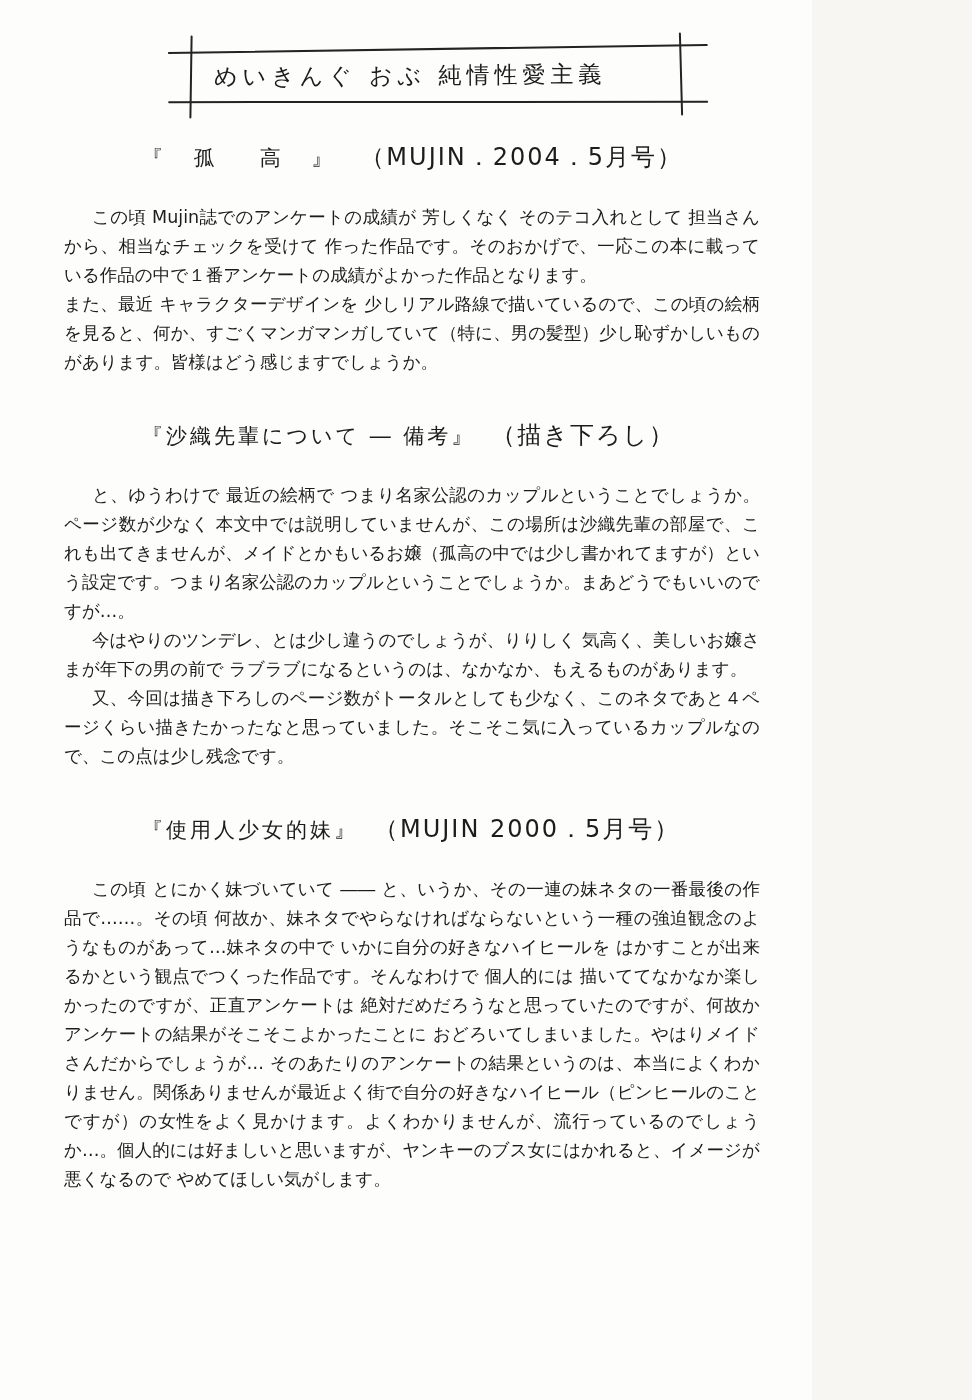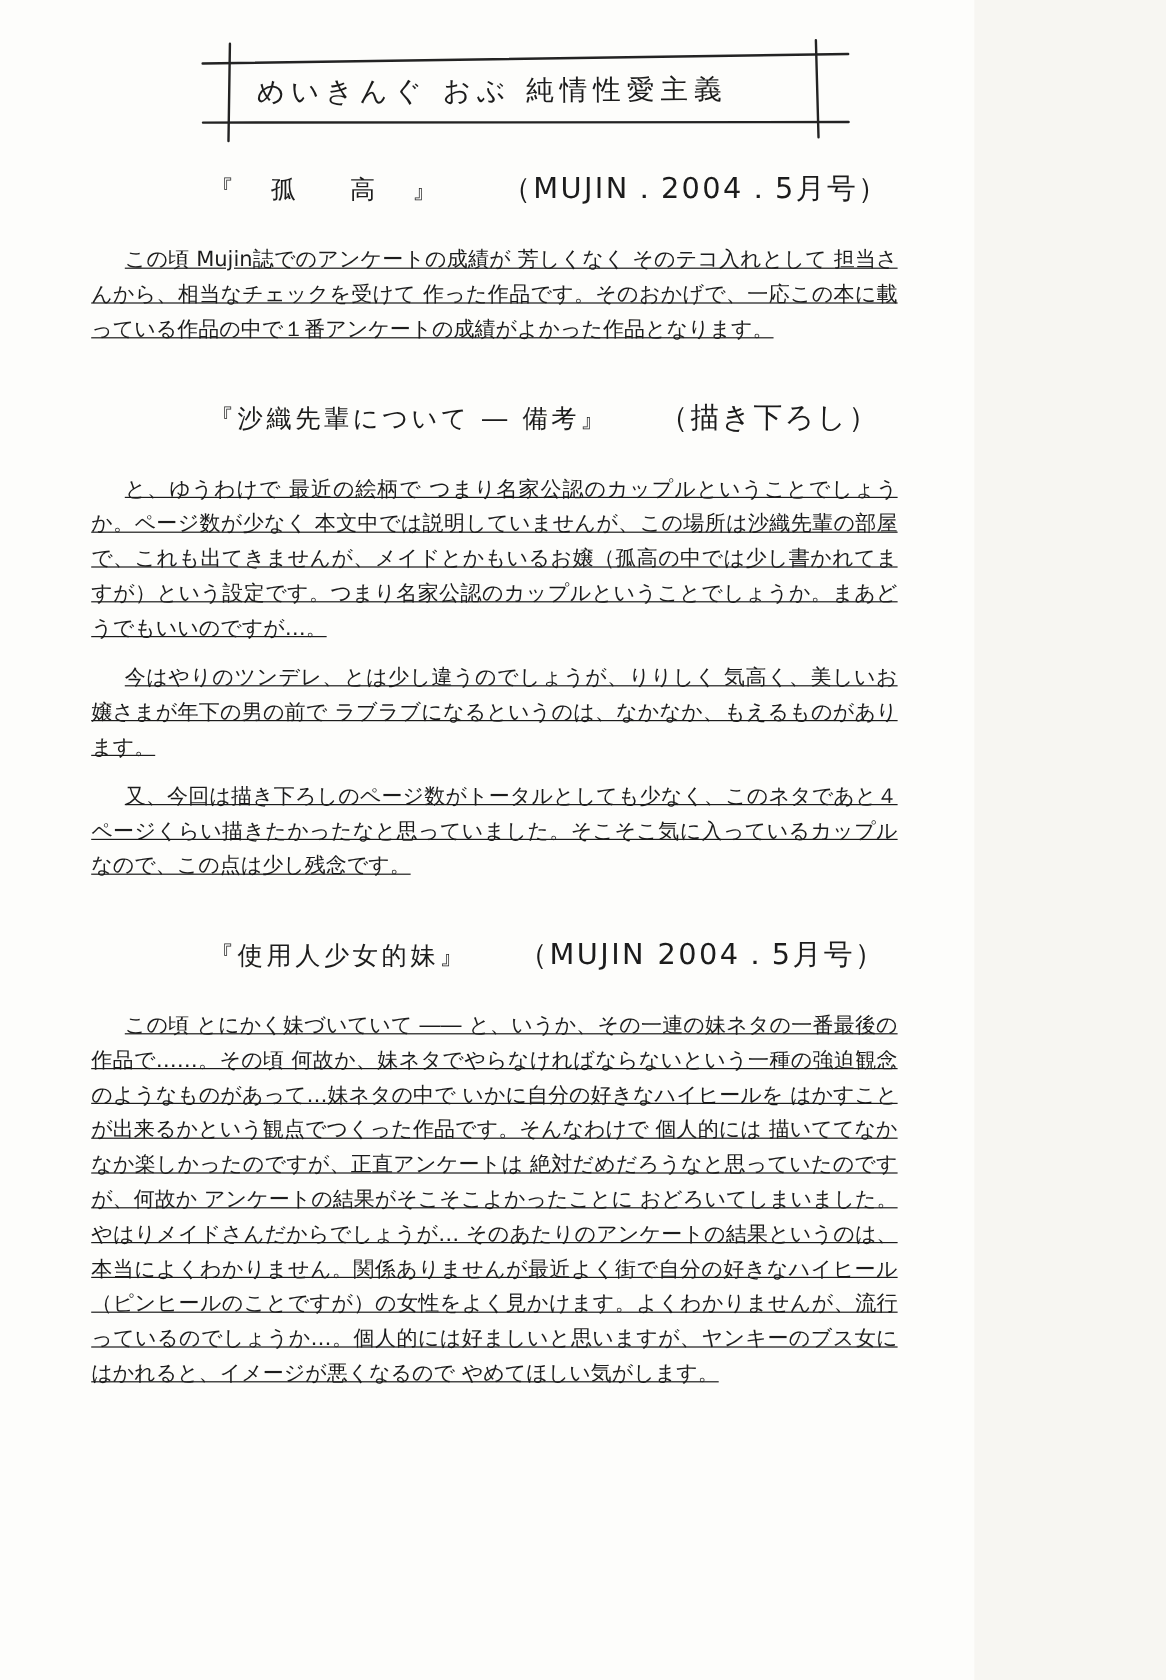--- a/index.html
+++ b/index.html
@@ -52,44 +52,43 @@
   .titlebox .v-left  { left: 6px;  transform: rotate(1.2deg); }
   .titlebox .v-right { right: -8px; transform: rotate(-1.2deg); }
   .titlebox .title-text {
     font-size: 23px;
     letter-spacing: 5px;
     white-space: nowrap;
   }
   .section-heading {
     display: flex;
     align-items: baseline;
-    gap: 42px;
-    margin: 42px 0 30px 110px;
+    gap: 16px;
+    margin: 42px 0 30px 78px;
     font-size: 21px;
   }
   .section-heading .heading-title {
     letter-spacing: 3px;
     white-space: nowrap;
   }
   .section-heading .heading-source {
     font-size: 24px;
     letter-spacing: 2px;
     white-space: nowrap;
   }
   .heading-1 { margin-top: 38px; }
   .heading-1 .heading-title { letter-spacing: 12px; }
   .body-text {
     font-size: 17.5px;
     line-height: 29px;
     text-align: justify;
   }
   .body-text p {
-    margin: 12px;
+    margin: 0;
     text-indent: 1.6em;
-    text-decoration: underline;
   }
   .body-text p.flush { text-indent: 0; }
   .sec { margin-bottom: 6px; }
 </style>
 </head>
 <body>
 
 <div class="page">
 
   <div class="titlebox">
@@ -100,38 +99,39 @@
     <div class="title-text">めいきんぐ おぶ 純情性愛主義</div>
   </div>
 
   <div class="sec">
     <div class="section-heading heading-1">
       <span class="heading-title">『 孤　高 』</span>
       <span class="heading-source">（MUJIN．2004．5月号）</span>
     </div>
     <div class="body-text">
       <p>この頃 Mujin誌でのアンケートの成績が 芳しくなく そのテコ入れとして 担当さんから、相当なチェックを受けて 作った作品です。そのおかげで、一応この本に載っている作品の中で１番アンケートの成績がよかった作品となります。</p>
+      <p class="flush">また、最近 キャラクターデザインを 少しリアル路線で描いているので、この頃の絵柄を見ると、何か、すごくマンガマンガしていて（特に、男の髪型）少し恥ずかしいものがあります。皆様はどう感じますでしょうか。</p>
     </div>
   </div>
 
   <div class="sec">
     <div class="section-heading">
       <span class="heading-title">『沙織先輩について ― 備考』</span>
       <span class="heading-source">（描き下ろし）</span>
     </div>
     <div class="body-text">
       <p>と、ゆうわけで 最近の絵柄で つまり名家公認のカップルということでしょうか。ページ数が少なく 本文中では説明していませんが、この場所は沙織先輩の部屋で、これも出てきませんが、メイドとかもいるお嬢（孤高の中では少し書かれてますが）という設定です。つまり名家公認のカップルということでしょうか。まあどうでもいいのですが…。</p>
       <p>今はやりのツンデレ、とは少し違うのでしょうが、りりしく 気高く、美しいお嬢さまが年下の男の前で ラブラブになるというのは、なかなか、もえるものがあります。</p>
       <p>又、今回は描き下ろしのページ数がトータルとしても少なく、このネタであと４ページくらい描きたかったなと思っていました。そこそこ気に入っているカップルなので、この点は少し残念です。</p>
     </div>
   </div>
 
   <div class="sec">
     <div class="section-heading">
       <span class="heading-title">『使用人少女的妹』</span>
-      <span class="heading-source">（MUJIN 2004．5月号）</span>
+      <span class="heading-source">（MUJIN 2000．5月号）</span>
     </div>
     <div class="body-text">
       <p>この頃 とにかく妹づいていて ―― と、いうか、その一連の妹ネタの一番最後の作品で……。その頃 何故か、妹ネタでやらなければならないという一種の強迫観念のようなものがあって…妹ネタの中で いかに自分の好きなハイヒールを はかすことが出来るかという観点でつくった作品です。そんなわけで 個人的には 描いててなかなか楽しかったのですが、正直アンケートは 絶対だめだろうなと思っていたのですが、何故か アンケートの結果がそこそこよかったことに おどろいてしまいました。やはりメイドさんだからでしょうが… そのあたりのアンケートの結果というのは、本当によくわかりません。関係ありませんが最近よく街で自分の好きなハイヒール（ピンヒールのことですが）の女性をよく見かけます。よくわかりませんが、流行っているのでしょうか…。個人的には好ましいと思いますが、ヤンキーのブス女にはかれると、イメージが悪くなるので やめてほしい気がします。</p>
     </div>
   </div>
 
 </div>
 
 </body></html>

